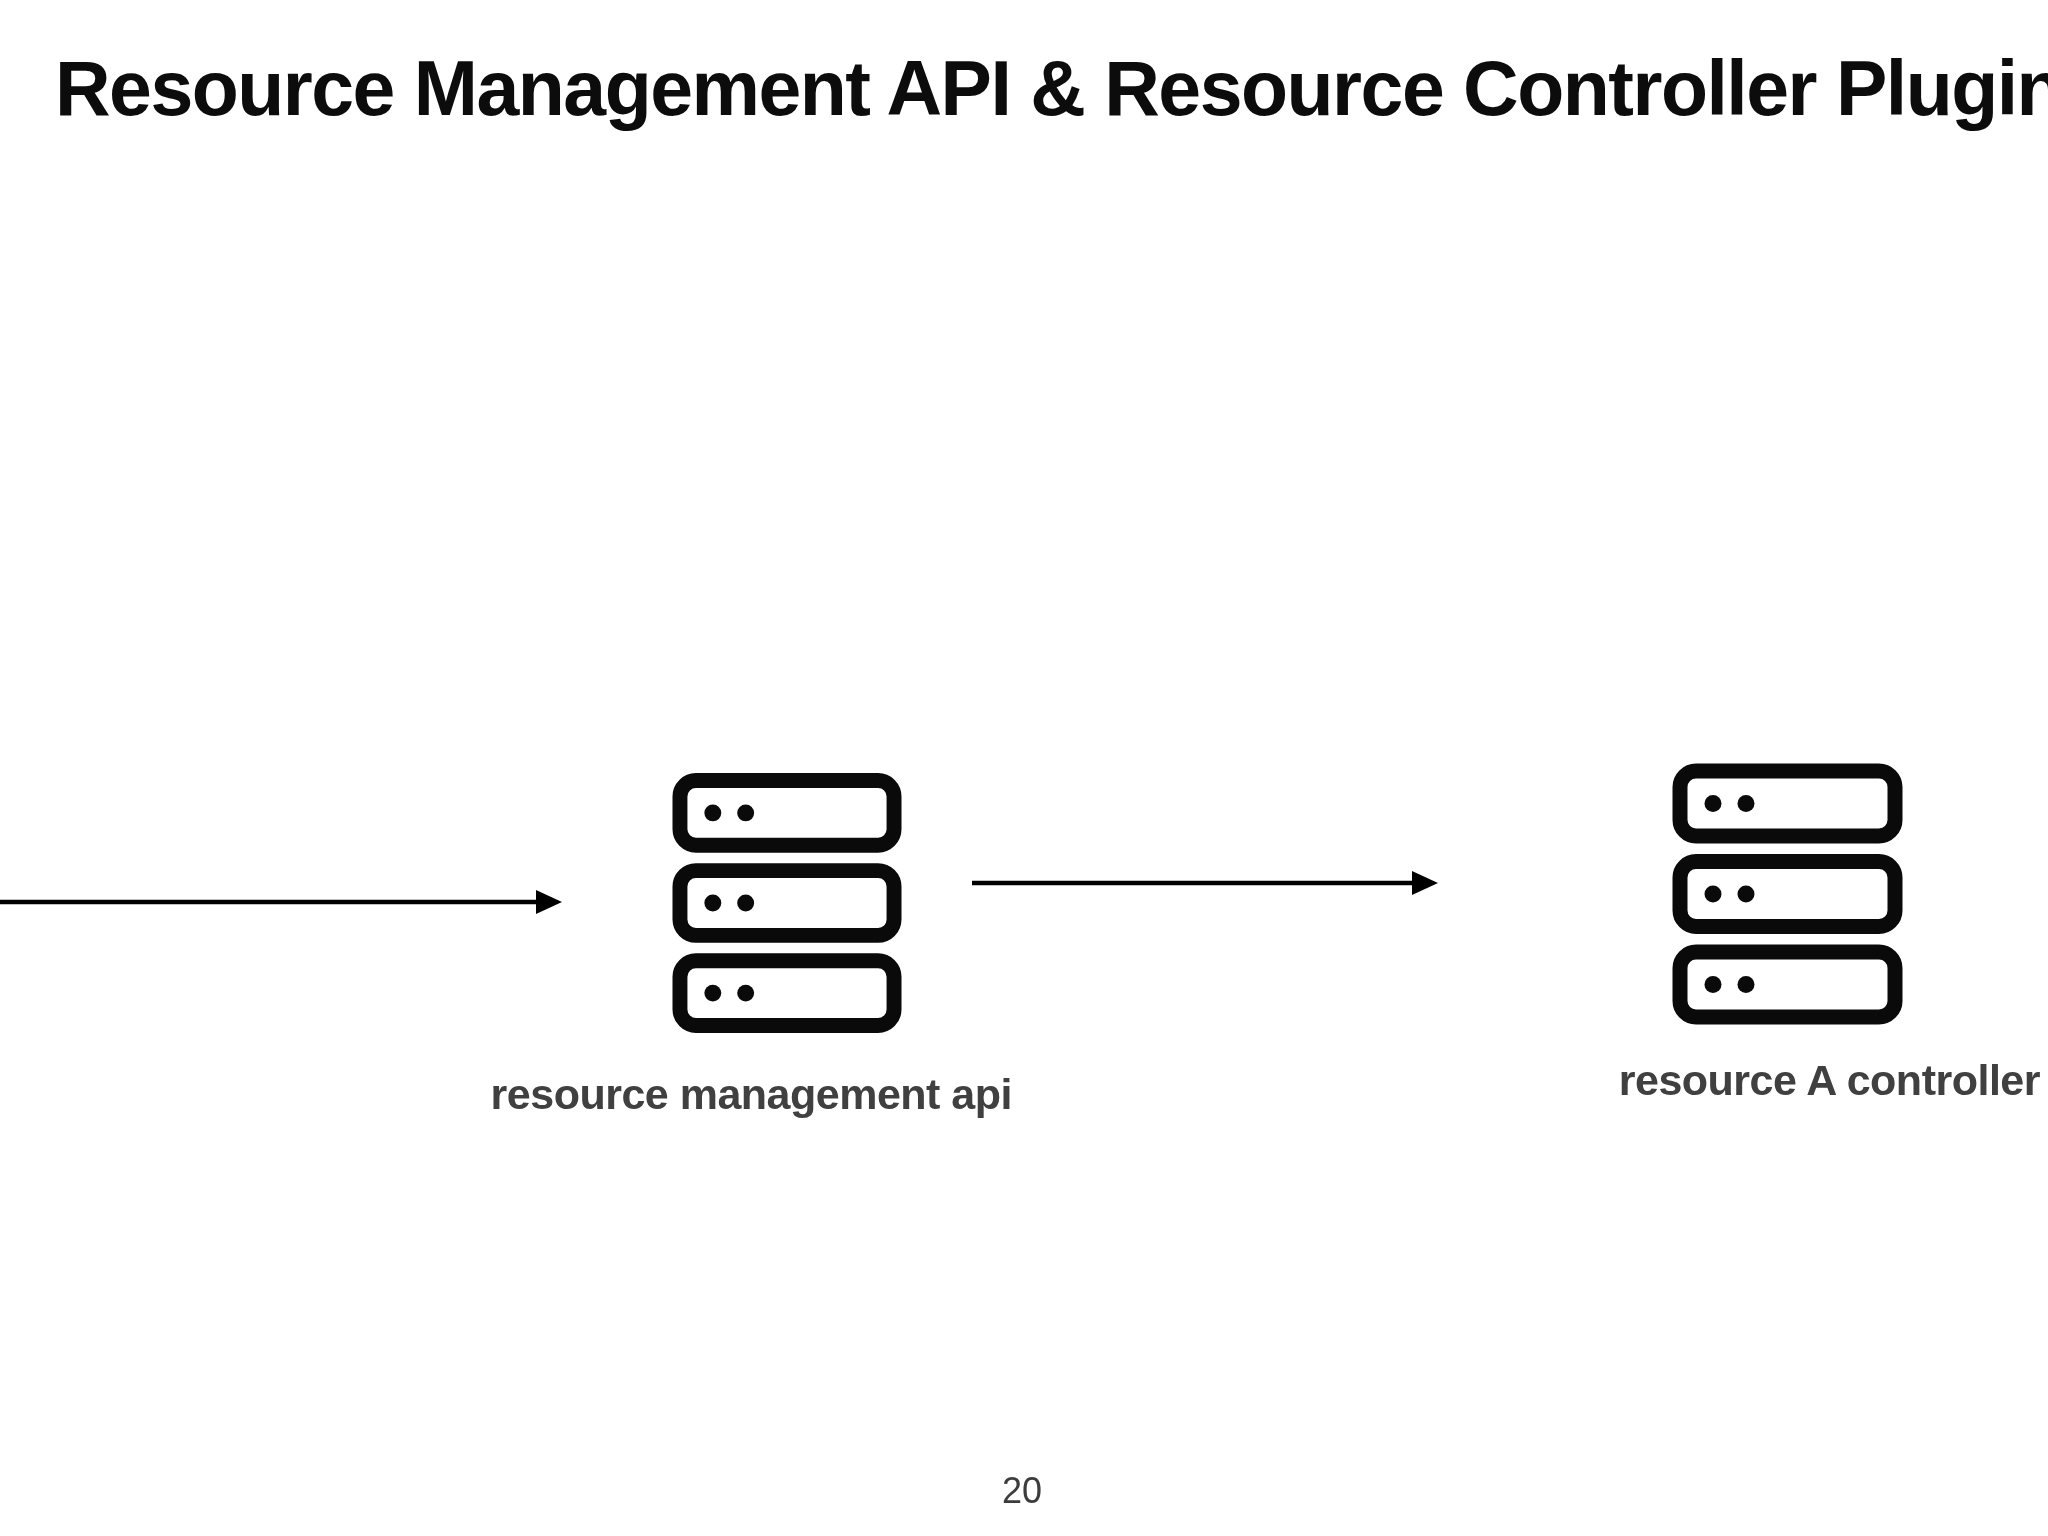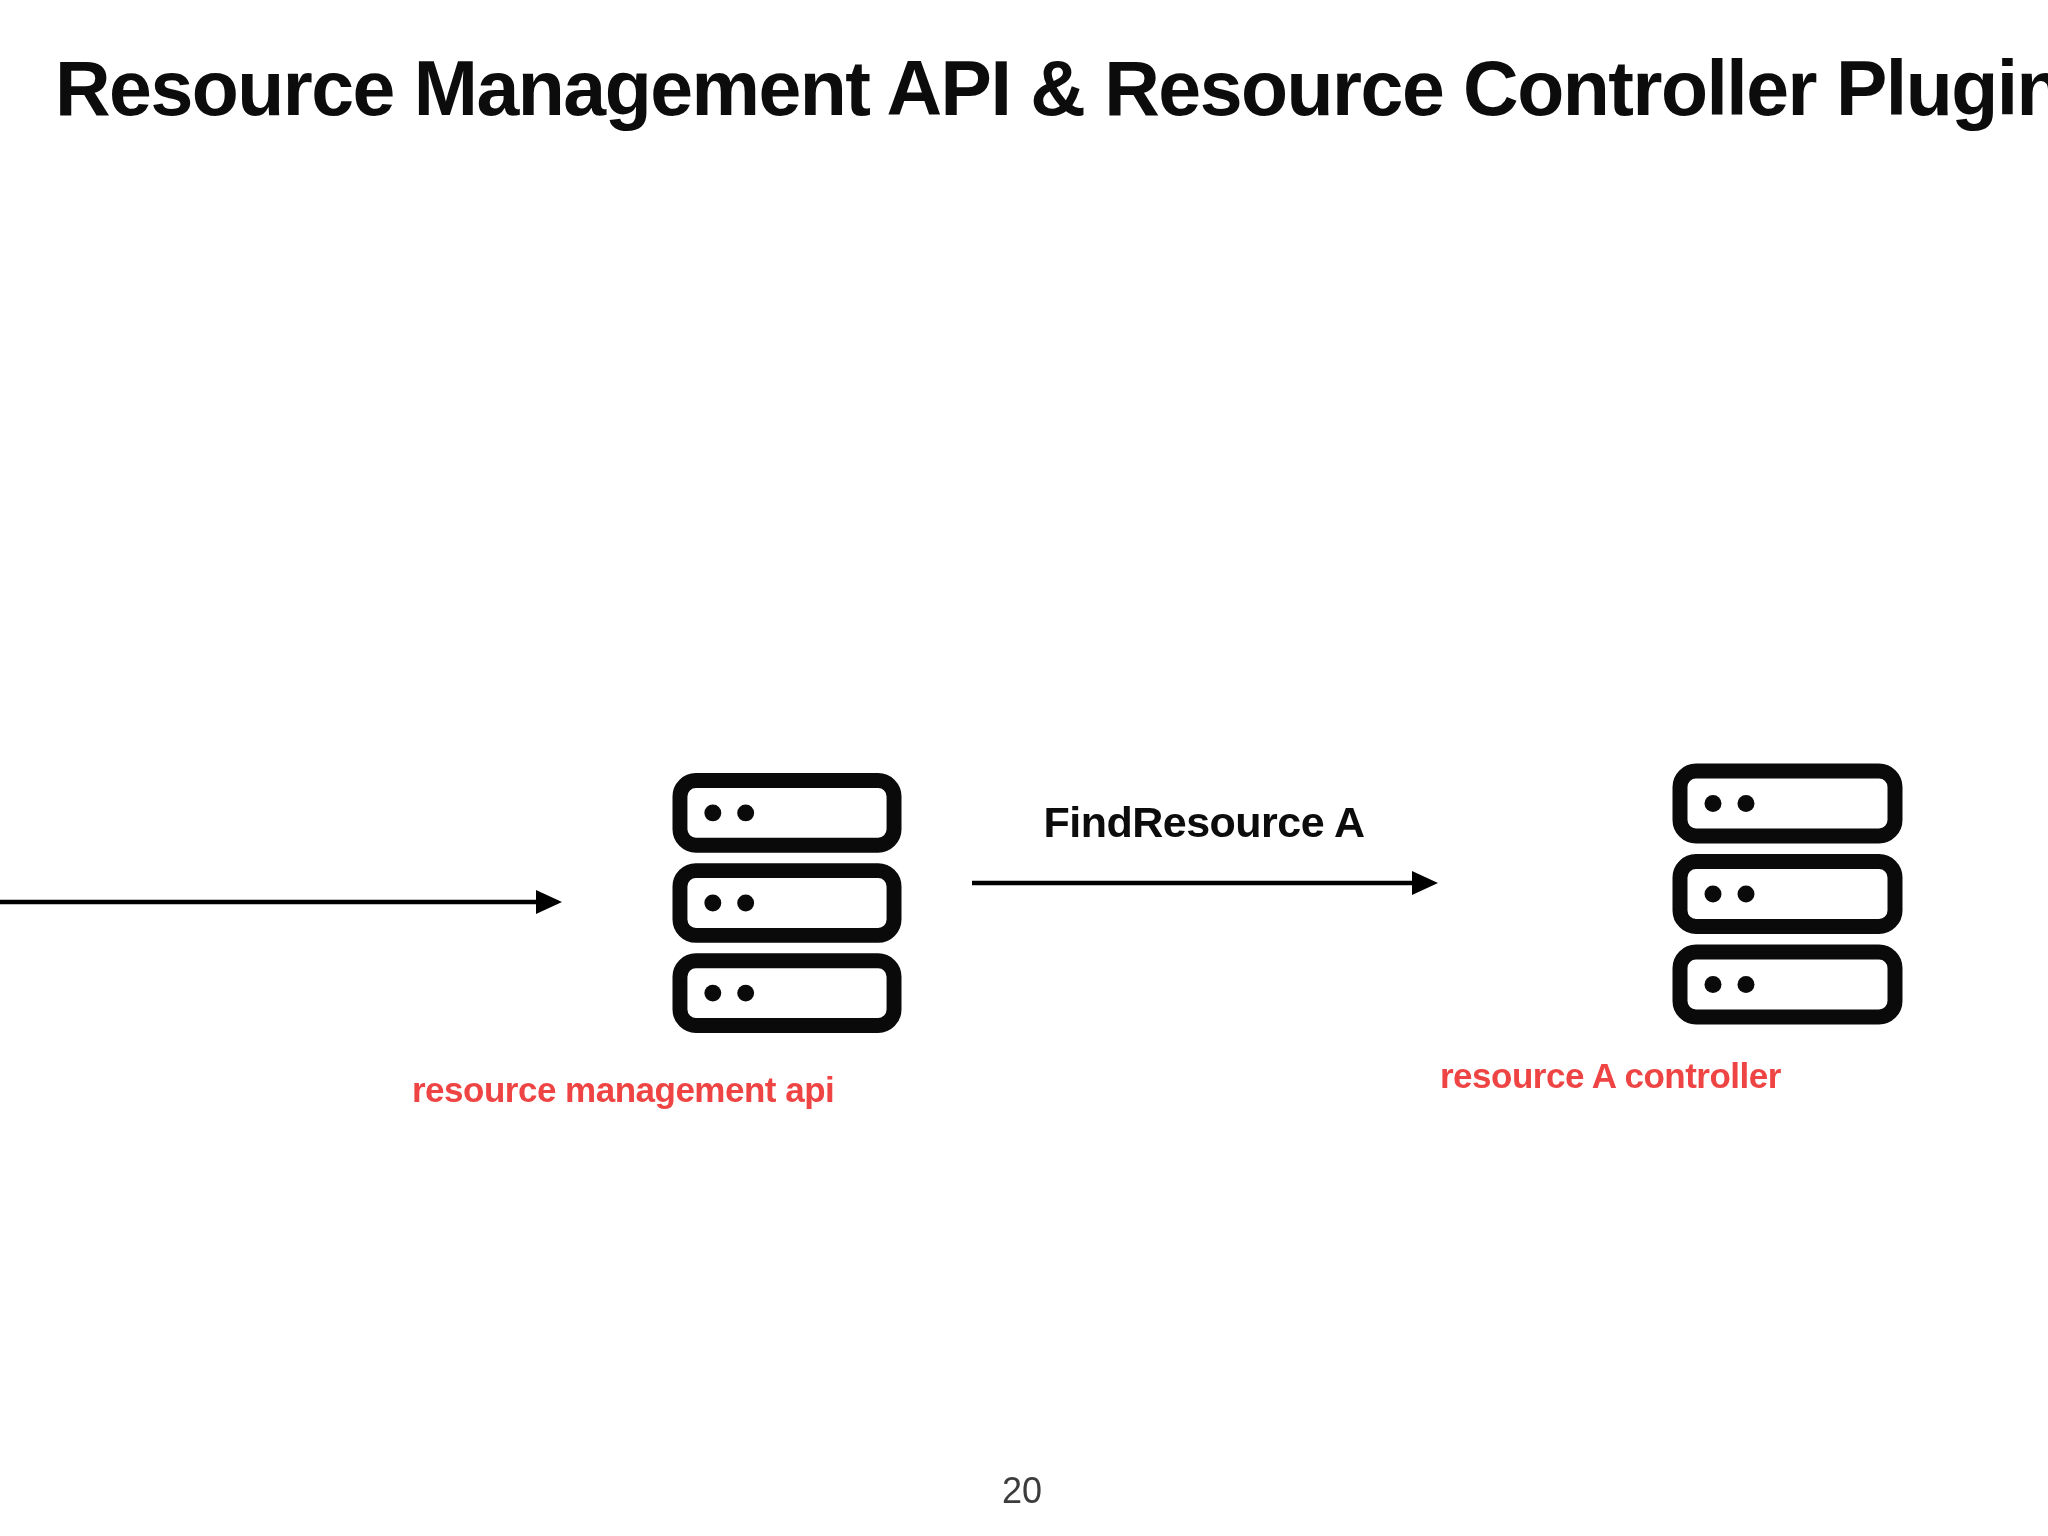--- a/index.html
+++ b/index.html
@@ -46,25 +46,25 @@
   .arrow-request { left: 0px;   top: 884px; width: 565px; height: 36px; }
   .arrow-find    { left: 970px; top: 865px; width: 470px; height: 36px; }
   .server-icon {
     position: absolute;
     display: block;
   }
   .icon-api        { left: 672px;  top: 772px; width: 230px; height: 263px; }
   .icon-controller { left: 1672px; top: 763px; width: 231px; height: 263px; }
   .node-label {
     position: absolute;
-    font-size: 35px;
+    font-size: 43px;
     font-weight: 700;
-    text-align: left;
+    text-align: right;
     letter-spacing: -0.5px;
-    color: #ef4444;
+    color: #404040;
     white-space: nowrap;
   }
   .label-api        { left: 412px;  top: 1070px; width: 600px; }
   .label-controller { left: 1440px; top: 1056px; width: 600px; }
   .page-number {
     position: absolute;
     left: 922px;
     top: 1470px;
     width: 200px;
     text-align: center;
@@ -97,21 +97,20 @@
       <circle cx="74" cy="131" r="8.5" fill="#0a0a0a"></circle>
     </g>
     <g>
       <rect x="8" y="189" width="215" height="65" rx="16" fill="#ffffff" stroke="#0a0a0a" stroke-width="15"></rect>
       <circle cx="41" cy="221.5" r="8.5" fill="#0a0a0a"></circle>
       <circle cx="74" cy="221.5" r="8.5" fill="#0a0a0a"></circle>
     </g>
   </svg>
   <div class="node-label label-api">resource management api</div>
 
-  <div class="flow-label label-find">FindResource A</div>
   <svg class="arrow arrow-find" viewBox="0 0 470 36" aria-hidden="true">
     <line x1="2" y1="18" x2="446" y2="18" stroke="#000000" stroke-width="4.5"></line>
     <polygon points="442,6 468,18 442,30" fill="#000000"></polygon>
   </svg>
 
   <svg class="server-icon icon-controller" viewBox="0 0 231 263" aria-hidden="true">
     <g>
       <rect x="8" y="8" width="215" height="65" rx="16" fill="#ffffff" stroke="#0a0a0a" stroke-width="15"></rect>
       <circle cx="41" cy="40.5" r="8.5" fill="#0a0a0a"></circle>
       <circle cx="74" cy="40.5" r="8.5" fill="#0a0a0a"></circle>

